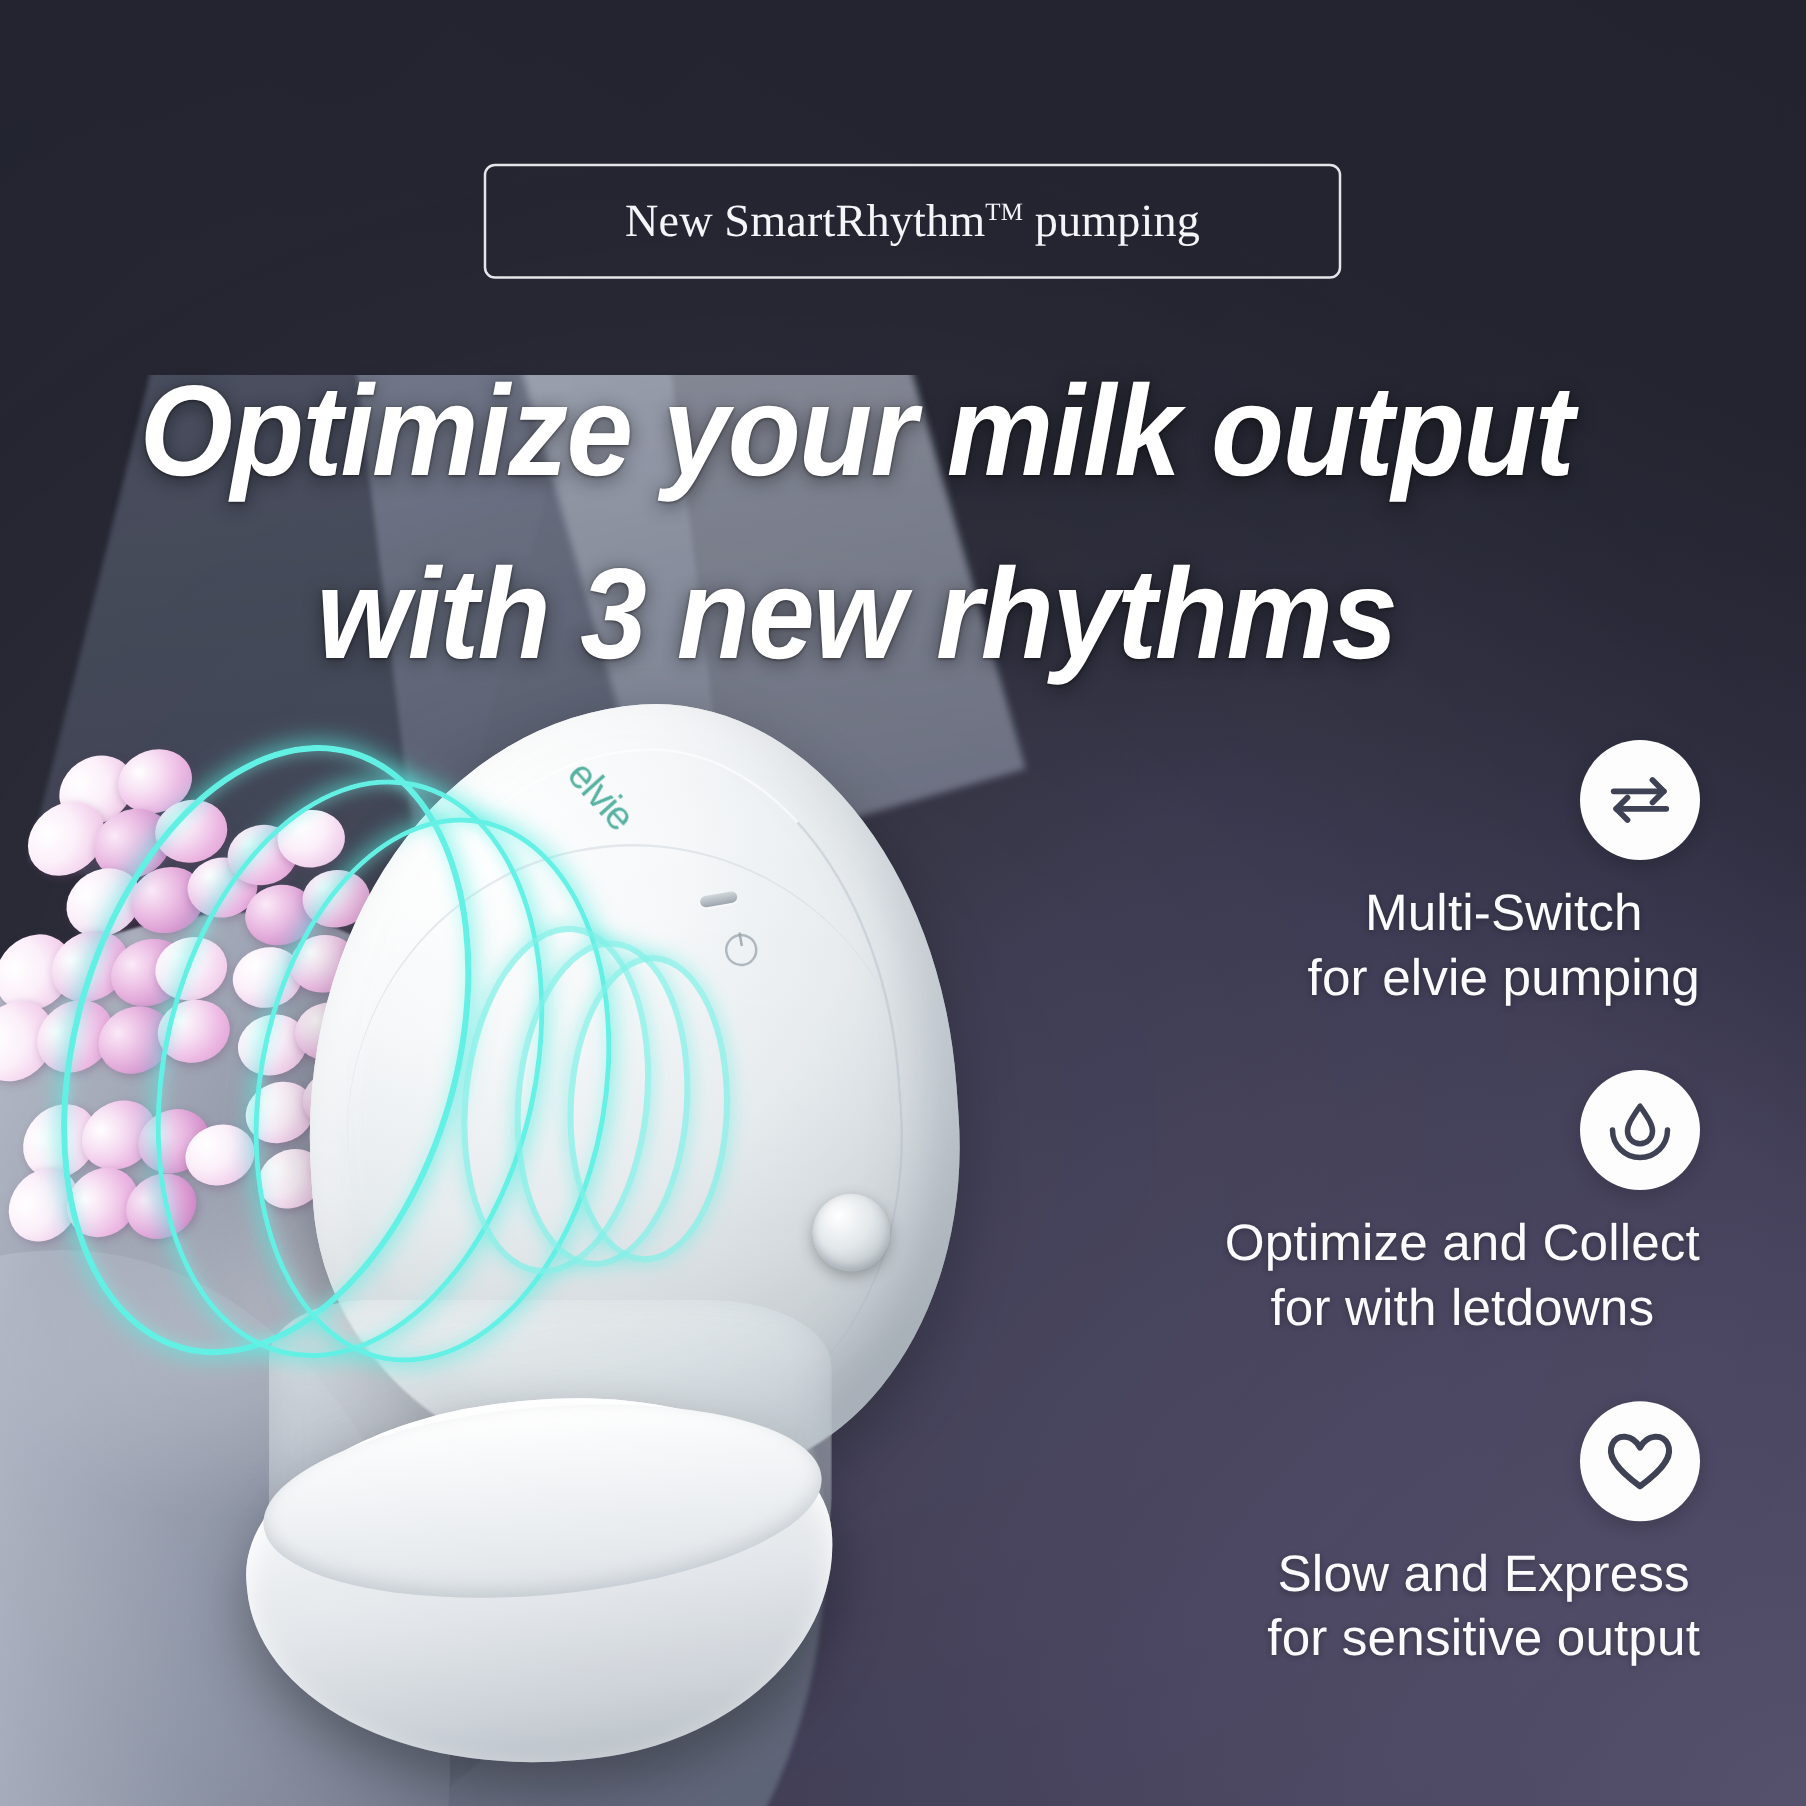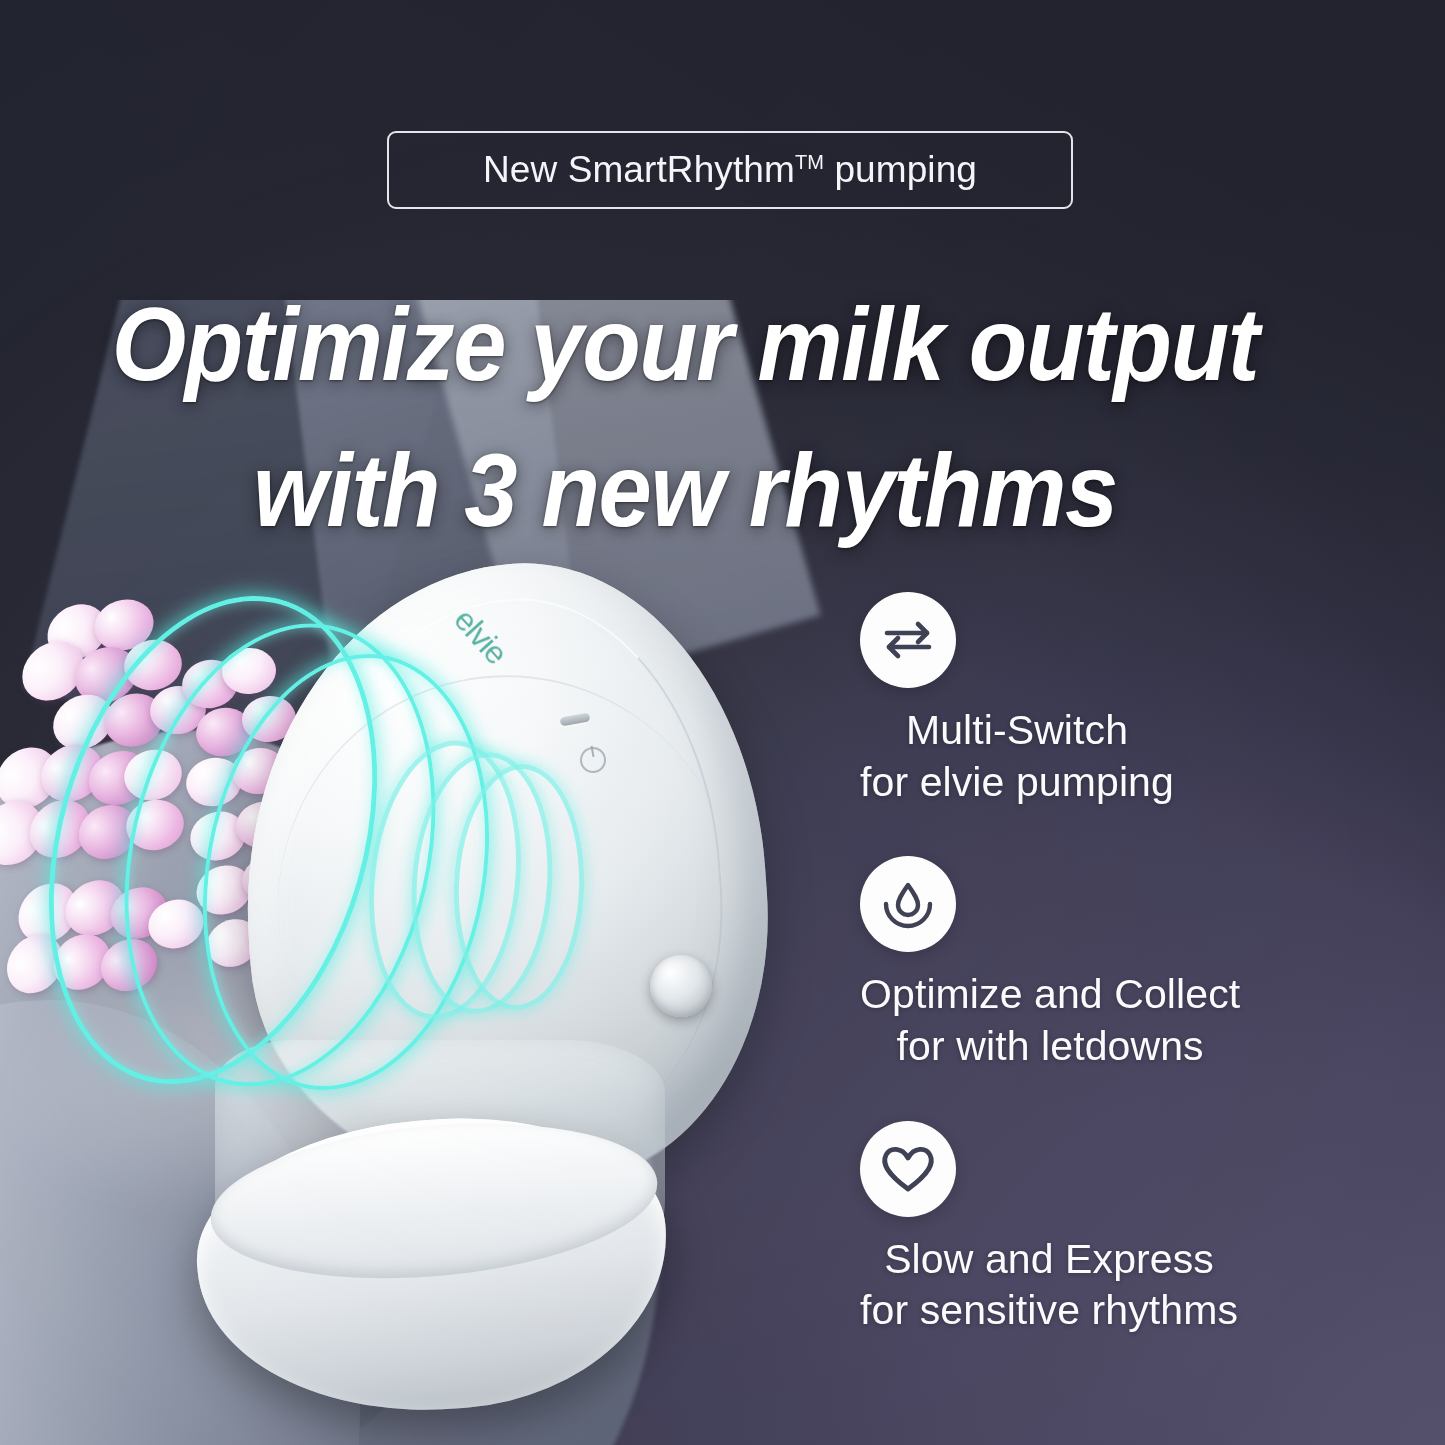--- a/index.html
+++ b/index.html
@@ -214,24 +214,24 @@
     transform:rotate(-92deg);
     opacity:.62;
   }
   .scale-marks div{
     font-size:13px;color:#6b7380;font-family:"Liberation Sans", sans-serif;
     line-height:1;margin-bottom:14px;letter-spacing:.5px;
   }
 
   
   .badge{
-    position:absolute;left:387px;top:131px;width:686px;height:78px;
+    position:absolute;left:387px;top:131px;width:686px;height:92px;
     border:2px solid rgba(245,246,250,.92);
     border-radius:9px;
-    display:flex;align-items:center;justify-content:center;
+    display:flex;align-items:center;justify-content:center;font-family:Liberation Serif, serif;
   }
   .badge-text{
     color:#f4f5f8;
     font-size:37px;
     font-weight:400;
     letter-spacing:.1px;
     white-space:nowrap;
   }
   .badge-text sup{font-size:20px;vertical-align:super;}
 
@@ -250,21 +250,21 @@
     text-shadow:0 3px 16px rgba(0,0,0,.45), 0 1px 3px rgba(0,0,0,.5);
     white-space:nowrap;
     transform:scaleX(.93);
   }
 
   
   .features{
     position:absolute;left:860px;top:592px;width:500px;
   }
   .feature{
-    display:flex;flex-direction:column;align-items:flex-start;
+    display:flex;flex-direction:column;align-items:flex-end;
     margin-bottom:48px;
   }
   .feature:last-child{margin-bottom:0;}
   .f-icon{
     width:96px;height:96px;border-radius:50%;
     background:#fdfdfd;
     display:flex;align-items:center;justify-content:center;
     box-shadow:0 4px 14px rgba(0,0,0,.18);
     margin-bottom:17px;
   }
@@ -442,19 +442,19 @@
     </div>
 
     <div class="feature">
       <div class="f-icon">
         <svg width="64" height="64" viewBox="0 0 64 64" aria-hidden="true">
           <path d="M32 52 C 10 36, 6 26, 10 18 C 14 10, 26 10, 32 21 C 38 10, 50 10, 54 18 C 58 26, 54 36, 32 52 Z" fill="none" stroke="#3f4254" stroke-width="4.8" stroke-linejoin="round"></path>
         </svg>
       </div>
       <div class="f-label">
         <span>Slow and Express</span>
-        <span class="l2">for sensitive rhythms</span>
+        <span class="l2">for sensitive output</span>
       </div>
     </div>
 
   </div>
 
 </div>
 
 </body></html>

